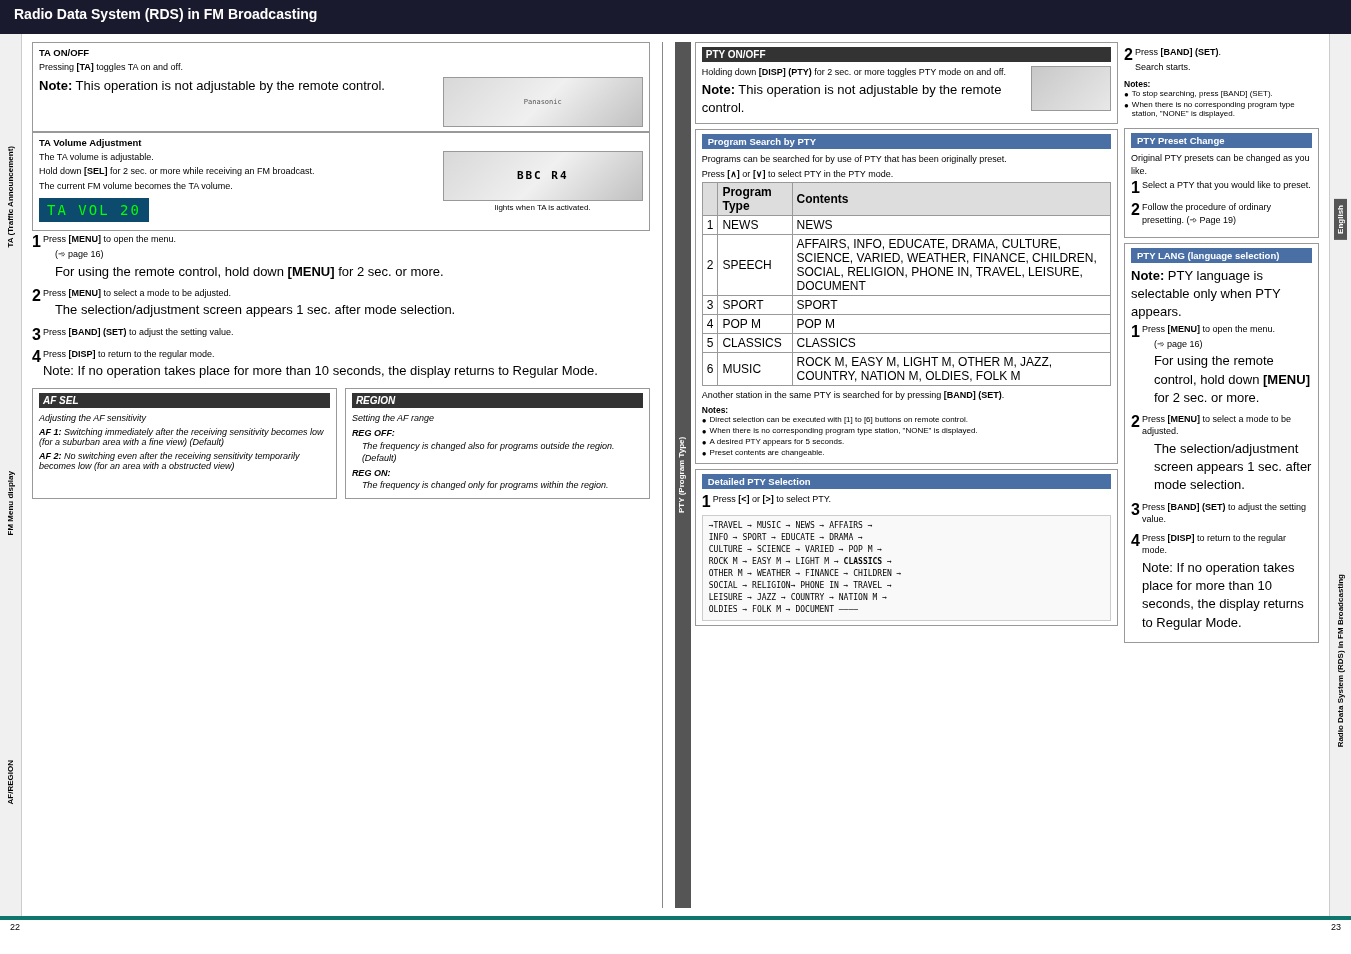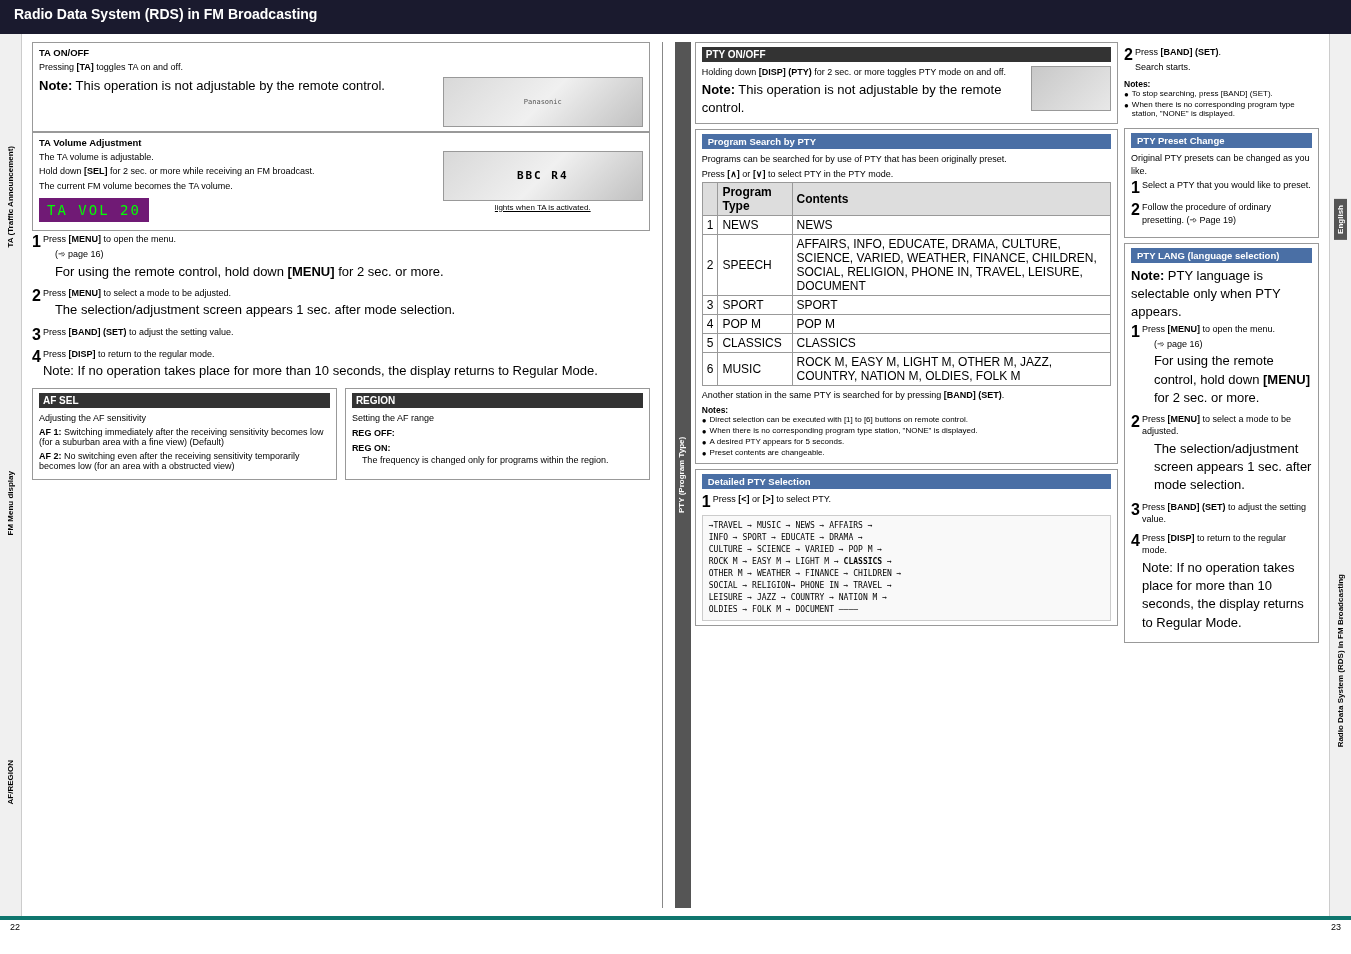--- a/index.html
+++ b/index.html
@@ -63,21 +63,21 @@
     }
 
     p { margin-bottom: 2px; line-height: 1.4; }
     
     strong { font-weight: bold; }
 
     .note-text { font-size: 13px; }
 
     
     .ta-display {
-      background: #701a75;
+      background: #0c4a6e;
       color: #00ff00;
       font-family: monospace;
       font-size: 14px;
       padding: 4px 8px;
       display: inline-block;
       margin: 4px 0;
       letter-spacing: 2px;
     }
 
     
@@ -259,21 +259,21 @@
           <div style="flex:1;">
             <p>The TA volume is adjustable.</p>
             <p>Hold down <strong>[SEL]</strong> for 2 sec. or more while receiving an FM broadcast.</p>
             <p>The current FM volume becomes the TA volume.</p>
             <div class="ta-display">TA VOL 20</div>
           </div>
           <div style="flex-shrink:0; width:200px; display:flex; flex-direction:column; align-items:center;">
             <div style="width:200px; height:50px; background:linear-gradient(135deg,#d8d8d8,#f0f0f0,#c0c0c0); border:1px solid #999; display:flex; align-items:center; justify-content:center;">
               <span style="font-size:11px; font-weight:bold; font-family:monospace; color:#000; letter-spacing:2px;">BBC R4</span>
             </div>
-            <span style="font-size:8px; margin-top:2px;text-decoration:underline;">lights when TA is activated.</span>
+            <span style="font-size:8px; margin-top:2px;">lights when TA is activated.</span>
           </div>
         </div>
       </div>
 
 
       <div style="padding: 2px 0;">
 
         <div class="step-line">
           <span class="step-num">1</span>
           <div class="step-content">
@@ -300,40 +300,41 @@
 
         <div class="step-line">
           <span class="step-num">4</span>
           <div class="step-content">
             <p>Press <strong>[DISP]</strong> to return to the regular mode.</p>
             <p class="note-text">Note: If no operation takes place for more than 10 seconds, the display returns to Regular Mode.</p>
           </div>
         </div>
       </div>
 
-      <div style="display:flex; gap:8px;">
+      <div style="display:flex; gap:8px;font-style:italic;">
 
         <div class="section-box" style="flex:1;">
           <div class="section-title-highlight">AF SEL</div>
           <p>Adjusting the AF sensitivity</p>
           <div class="af-item">
             <span style="font-weight:bold;">AF 1:</span>
             <span>Switching immediately after the receiving sensitivity becomes low (for a suburban area with a fine view) (Default)</span>
           </div>
           <div class="af-item">
             <span style="font-weight:bold;">AF 2:</span>
             <span>No switching even after the receiving sensitivity temporarily becomes low (for an area with a obstructed view)</span>
           </div>
         </div>
 
         <div class="section-box" style="flex:1;">
           <div class="section-title-highlight">REGION</div>
           <p>Setting the AF range</p>
           <p>
             <strong>REG OFF:</strong><br>
+            <span style="padding-left:10px; display:block;">The frequency is changed also for programs outside the region. (Default)</span>
           </p>
           <p>
             <strong>REG ON:</strong><br>
             <span style="padding-left:10px; display:block;">The frequency is changed only for programs within the region.</span>
           </p>
         </div>
       </div>
     </div>
 
     <div class="half-divider"></div>

